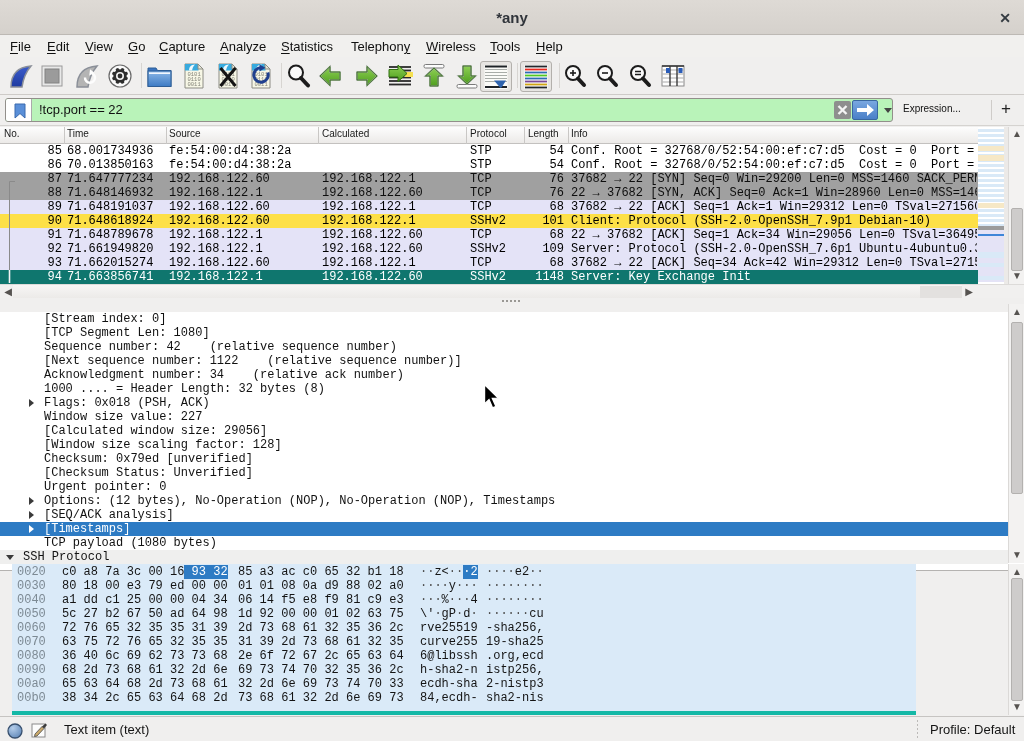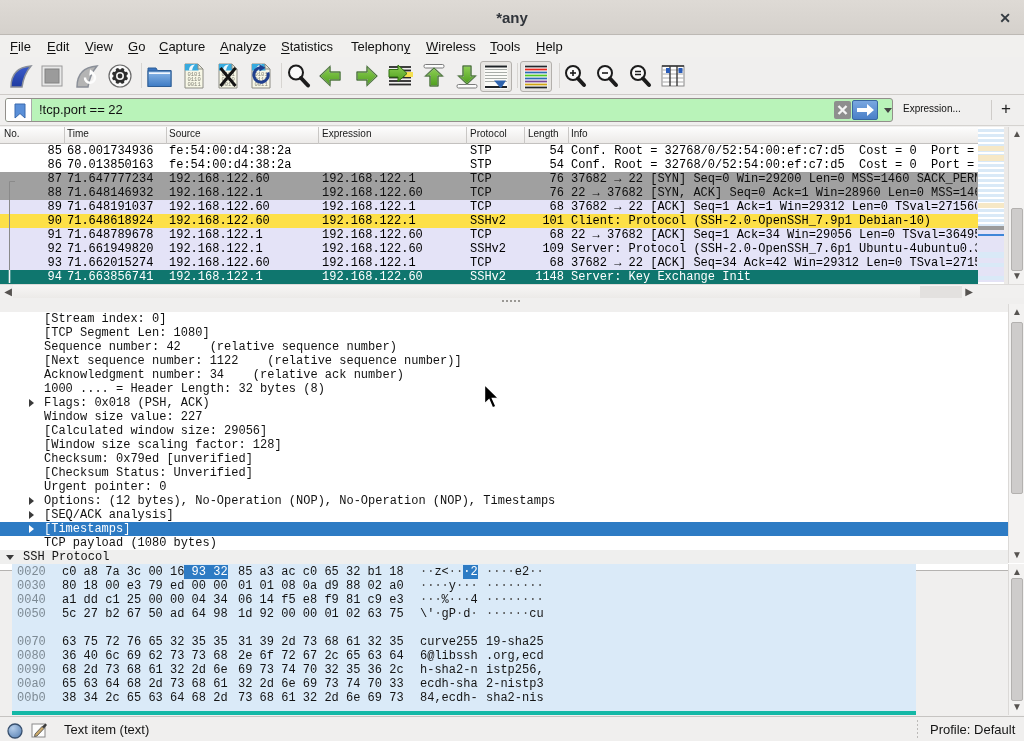--- a/index.html
+++ b/index.html
@@ -296,21 +296,21 @@
 </div>
 <div class="abs" id="fexpr">Expression...</div>
 <div class="abs" id="fsep2"></div>
 <div class="abs" id="fplus">+</div>
 </div>
 
 <div class="abs" id="plheader">
 <span class="hlab" style="left:4px">No.</span>
 <span class="hlab" style="left:67px">Time</span>
 <span class="hlab" style="left:169px">Source</span>
-<span class="hlab" style="left:322px">Expression</span>
+<span class="hlab" style="left:322px">Calculated</span>
 <span class="hlab" style="left:470px">Protocol</span>
 <span class="hlab" style="left:528px;width:39px;overflow:hidden;white-space:nowrap">Length</span>
 <span class="hlab" style="left:571px">Info</span>
 <div class="hsep" style="left:64px"></div>
 <div class="hsep" style="left:166px"></div>
 <div class="hsep" style="left:318px"></div>
 <div class="hsep" style="left:466px"></div>
 <div class="hsep" style="left:524px"></div>
 <div class="hsep" style="left:568px"></div>
 </div>
@@ -394,20 +394,21 @@
 <div class="sbtn" style="left:0;top:2px;width:16px;font-size:10px">▲</div>
 <div class="thumb" style="left:2px;top:18px;width:12px;height:172px"></div>
 <div class="sbtn" style="left:0;top:245px;width:16px;font-size:10px">▼</div>
 </div>
 
 <div class="abs" id="hexpane">
 <div class="xrow" style="top:1px"><span class="xoff">0020</span><span class="xg1">c0 a8 7a 3c 00 16<span class="hl"> 93 32</span></span><span class="xg2">85 a3 ac c0 65 32 b1 18</span><span class="xa1"><span class="dot">··</span>z&lt;<span class="dot">··</span><span class="hl"><span class="dot">·</span>2</span></span><span class="xa2"><span class="dot">····</span>e2<span class="dot">··</span></span></div>
 <div class="xrow" style="top:15px"><span class="xoff">0030</span><span class="xg1">80 18 00 e3 79 ed 00 00</span><span class="xg2">01 01 08 0a d9 88 02 a0</span><span class="xa1"><span class="dot">····</span>y<span class="dot">···</span></span><span class="xa2"><span class="dot">········</span></span></div>
 <div class="xrow" style="top:29px"><span class="xoff">0040</span><span class="xg1">a1 dd c1 25 00 00 04 34</span><span class="xg2">06 14 f5 e8 f9 81 c9 e3</span><span class="xa1"><span class="dot">···</span>%<span class="dot">···</span>4</span><span class="xa2"><span class="dot">········</span></span></div>
 <div class="xrow" style="top:43px"><span class="xoff">0050</span><span class="xg1">5c 27 b2 67 50 ad 64 98</span><span class="xg2">1d 92 00 00 01 02 63 75</span><span class="xa1">\'<span class="dot">·</span>gP<span class="dot">·</span>d<span class="dot">·</span></span><span class="xa2"><span class="dot">······</span>cu</span></div>
+<div class="xrow" style="top:57px"><span class="xoff">0060</span><span class="xg1">72 76 65 32 35 35 31 39</span><span class="xg2">2d 73 68 61 32 35 36 2c</span><span class="xa1">rve25519</span><span class="xa2">-sha256,</span></div>
 <div class="xrow" style="top:71px"><span class="xoff">0070</span><span class="xg1">63 75 72 76 65 32 35 35</span><span class="xg2">31 39 2d 73 68 61 32 35</span><span class="xa1">curve255</span><span class="xa2">19-sha25</span></div>
 <div class="xrow" style="top:85px"><span class="xoff">0080</span><span class="xg1">36 40 6c 69 62 73 73 68</span><span class="xg2">2e 6f 72 67 2c 65 63 64</span><span class="xa1">6@libssh</span><span class="xa2">.org,ecd</span></div>
 <div class="xrow" style="top:99px"><span class="xoff">0090</span><span class="xg1">68 2d 73 68 61 32 2d 6e</span><span class="xg2">69 73 74 70 32 35 36 2c</span><span class="xa1">h-sha2-n</span><span class="xa2">istp256,</span></div>
 <div class="xrow" style="top:113px"><span class="xoff">00a0</span><span class="xg1">65 63 64 68 2d 73 68 61</span><span class="xg2">32 2d 6e 69 73 74 70 33</span><span class="xa1">ecdh-sha</span><span class="xa2">2-nistp3</span></div>
 <div class="xrow" style="top:127px"><span class="xoff">00b0</span><span class="xg1">38 34 2c 65 63 64 68 2d</span><span class="xg2">73 68 61 32 2d 6e 69 73</span><span class="xa1">84,ecdh-</span><span class="xa2">sha2-nis</span></div>
 </div>
 <div class="abs sbv" id="hexvsb" style="left:1008px;top:564px;width:16px;height:151px">
 <div class="sbtn" style="left:0;top:2px;width:16px;font-size:10px">▲</div>
 <div class="thumb" style="left:2px;top:14px;width:12px;height:123px"></div>
 <div class="sbtn" style="left:0;top:137px;width:16px;font-size:10px">▼</div>

